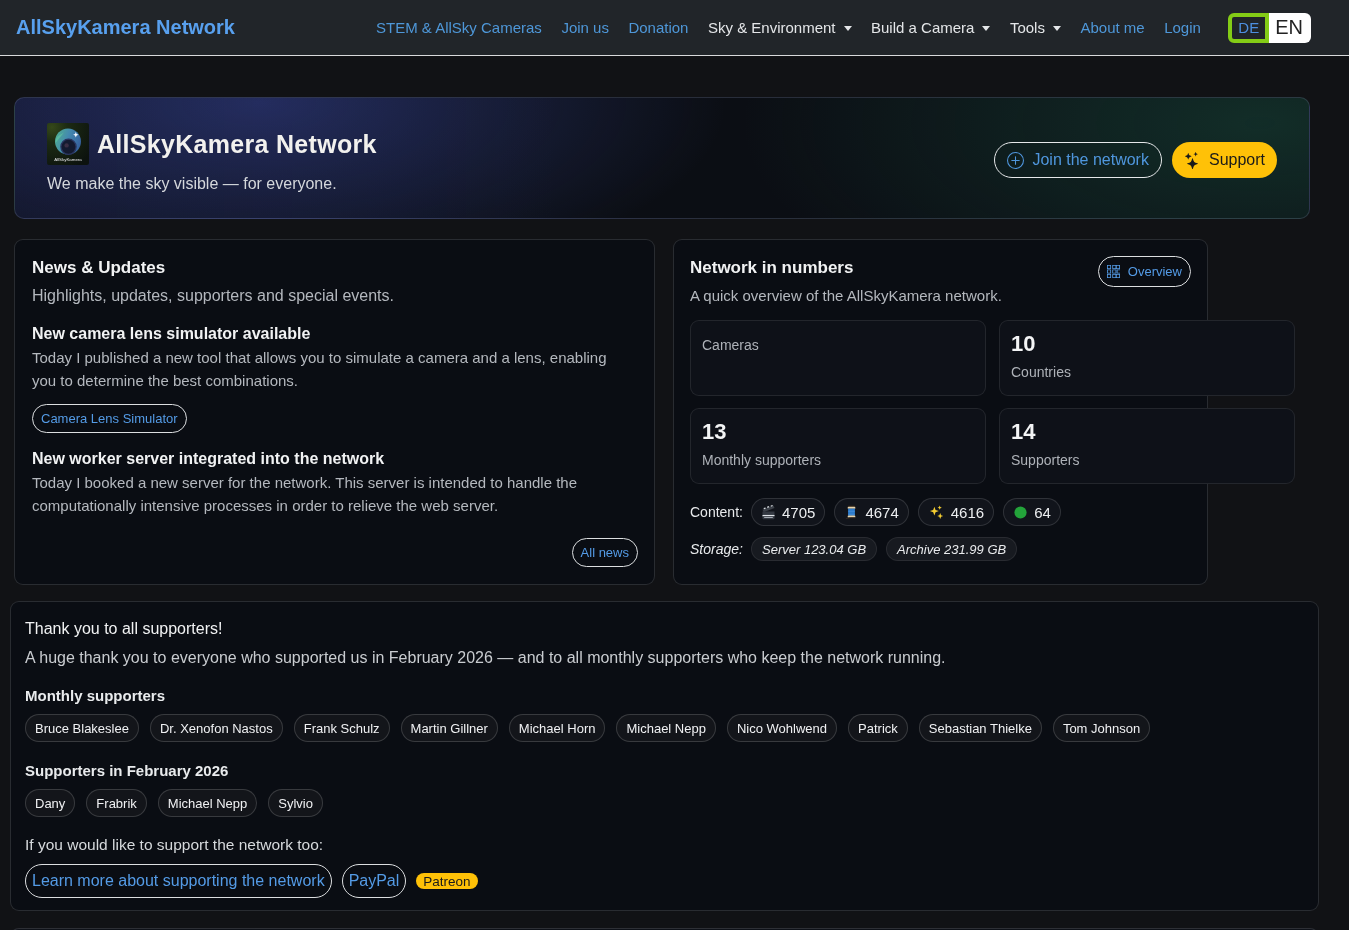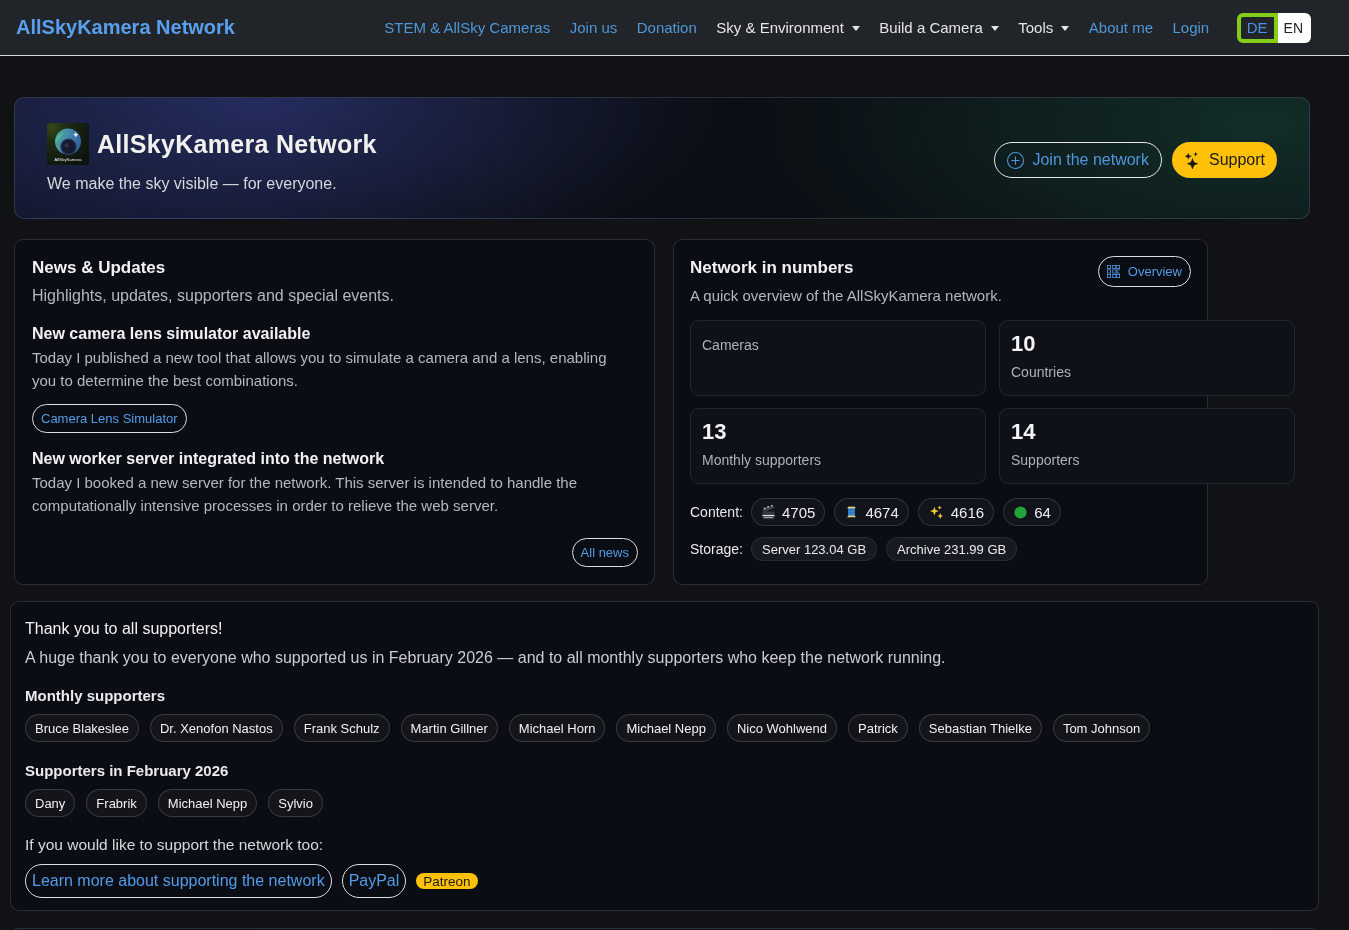--- a/index.html
+++ b/index.html
@@ -34,21 +34,21 @@
   .nav-links .drop { color:#e4e6e8; }
   .caret { display:inline-block; margin-left:8px; vertical-align:2px;
     border-left:4.5px solid transparent; border-right:4.5px solid transparent; border-top:5px solid #e4e6e8; }
   .lang-group { margin-left:8px; display:flex; }
   .lang-group .de {
     background:#212529; color:#4d8fe0; border:4px solid #84cc16;
     border-radius:6px 0 0 6px; padding:3px 6px; font-size:15px; height:30px; display:flex; align-items:center;
   }
   .lang-group .en {
     background:#fff; color:#222; border:2px solid #fff; border-left:none;
-    border-radius:0 6px 6px 0; padding:3px 6px; font-size:14px; height:30px; display:flex; align-items:center;
+    border-radius:0 6px 6px 0; padding:3px 6px; font-size:20px; height:30px; display:flex; align-items:center;
   }
 
   
   .hero {
     margin:41px 0 0 14px;
     width:1296px;
     height:122px;
     border-radius:10px;
     border:1px solid rgba(110,120,150,0.3);
     background:
@@ -299,21 +299,21 @@
         <svg width="17" height="17" viewBox="0 0 16 16" fill="#f5ce31">
           <path d="M6 2.5l1.1 3.1 3.1 1.1-3.1 1.1L6 10.9 4.9 7.8 1.8 6.7l3.1-1.1z"></path>
           <path d="M11.5 8.5l.8 2 2 .8-2 .8-.8 2-.8-2-2-.8 2-.8z"></path>
           <path d="M11 1.5l.6 1.4 1.4.6-1.4.6-.6 1.4-.6-1.4-1.4-.6 1.4-.6z"></path>
         </svg>
         4616</span>
       <span class="badge-pill"><svg width="15" height="15" viewBox="0 0 16 16">
             <circle cx="8" cy="8" r="6.5" fill="#23a33a"></circle>
           </svg> 64</span>
     </div>
-    <div class="meta-row" style="margin-top:11px;">
+    <div class="meta-row" style="margin-top:11px;font-style:italic;">
       <span class="lab">Storage:</span>
       <span class="badge-plain">Server 123.04 GB</span>
       <span class="badge-plain">Archive 231.99 GB</span>
     </div>
   </div>
 </div>
 
 <div class="thanks">
   <h2>Thank you to all supporters!</h2>
   <div class="desc">A huge thank you to everyone who supported us in February 2026 — and to all monthly supporters who keep the network running.</div>

